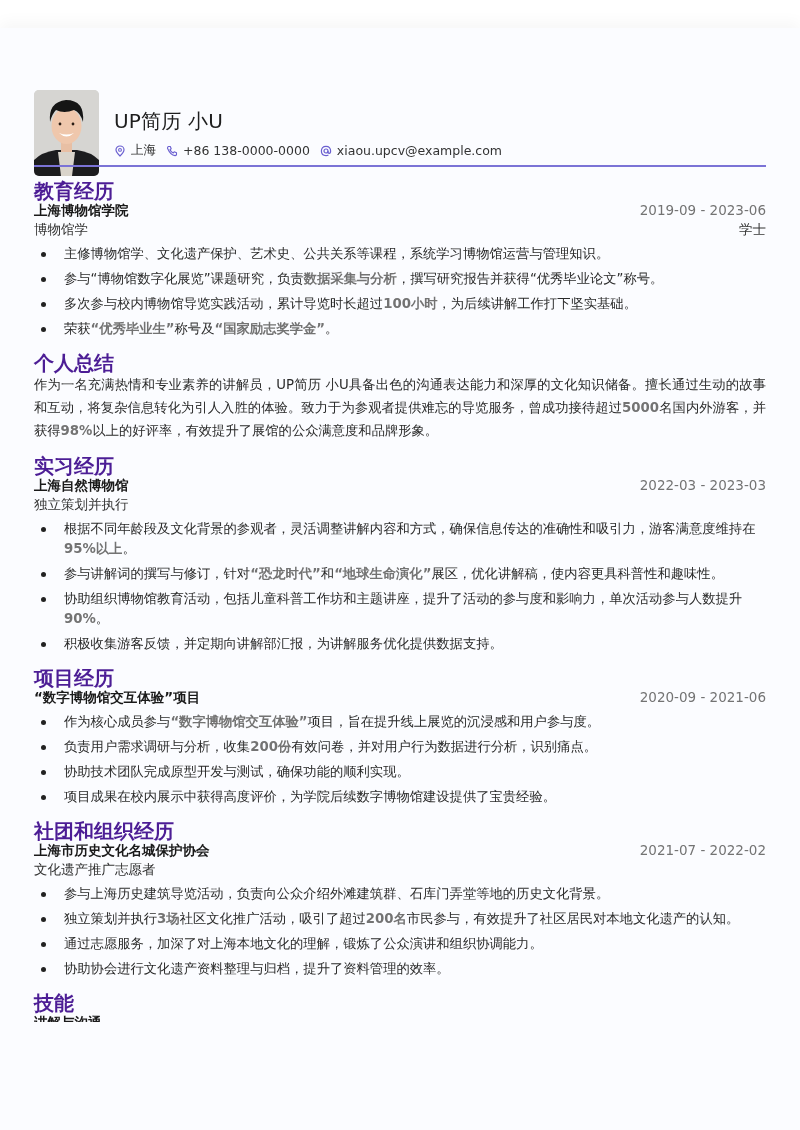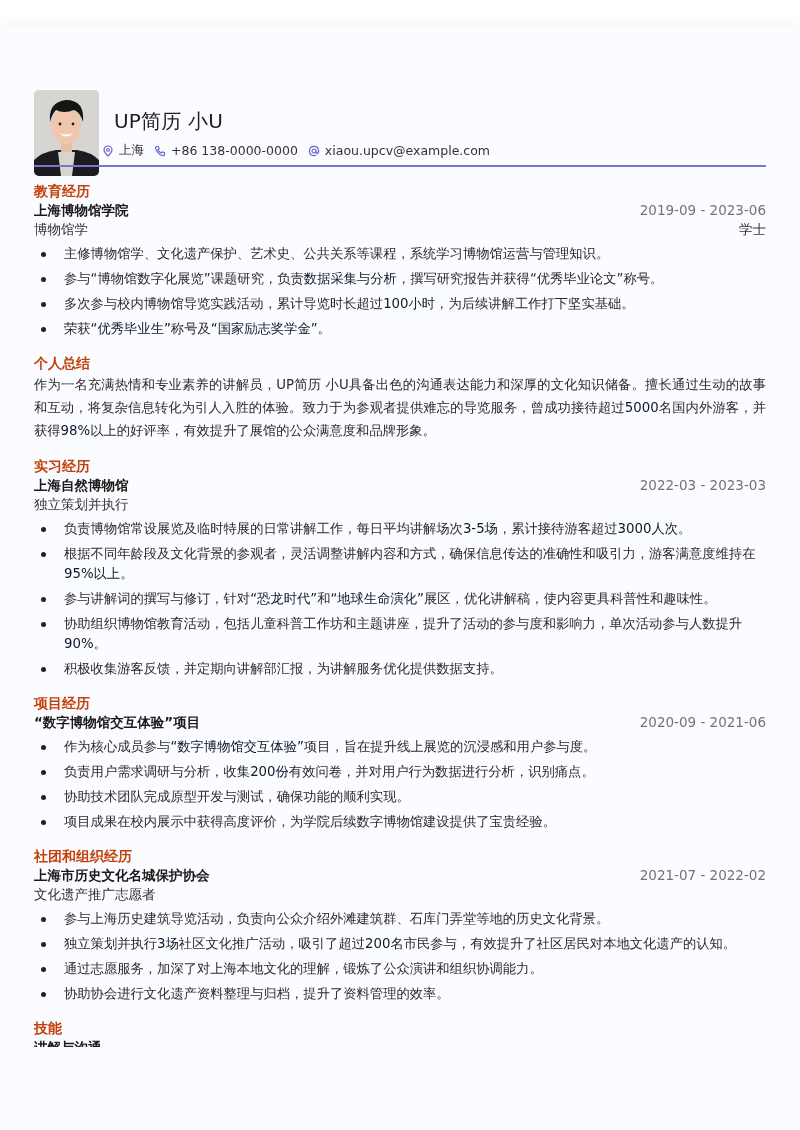--- a/index.html
+++ b/index.html
@@ -42,21 +42,21 @@
       position: absolute;
       left: 80px;
       top: 18px;
       font-size: 20px;
       font-weight: 500;
       color: #1e1e1e;
       letter-spacing: 0.2px;
     }
     .contacts {
       position: absolute;
-      left: 68px;
+      left: 80px;
       top: 52px;
       display: flex;
       align-items: center;
       font-size: 12.5px;
       color: #333333;
       white-space: nowrap;
     }
     .contact-item { display: flex; align-items: center; margin-right: 10px; }
     .contact-item .ic { width: 12px; height: 12px; margin-right: 5px; display: inline-flex; }
     .divider {
@@ -68,23 +68,23 @@
       background: #7b73d6;
     }
     .content {
       position: absolute;
       top: 181px;
       left: 34px;
       width: 732px;
     }
     .section { margin-bottom: 14px; }
     .section-title {
-      font-size: 14px;
+      font-size: 20px;
       font-weight: 700;
-      color: #c2410c;
+      color: #4c1d95;
       line-height: 20px;
     }
     .row {
       display: flex;
       justify-content: space-between;
       align-items: baseline;
       line-height: 19px;
       font-size: 13.5px;
     }
     .org { font-weight: 700; color: #1a1a1a; }
@@ -111,21 +111,21 @@
       height: 5px;
       border-radius: 50%;
       background: #222222;
     }
     .para {
       font-size: 13.3px;
       line-height: 23px;
       color: #2a2a2a;
       text-align: justify;
     }
-    b { font-weight: 400; color: #0f172a; }
+    b { font-weight: 700; color: #737373; }
     .skill-sub {
       font-size: 13.5px;
       font-weight: 700;
       color: #1a1a1a;
       line-height: 18px;
       height: 9px;
       overflow: hidden;
     }
   </style>
 </head>
@@ -208,21 +208,20 @@
     <div class="section">
       <div class="section-title">实习经历</div>
       <div class="row">
         <span class="org">上海自然博物馆</span>
         <span class="date">2022-03 - 2023-03</span>
       </div>
       <div class="row">
         <span class="sub">独立策划并执行</span>
       </div>
       <ul class="bullets">
-          <li><span>负责博物馆常设展览及临时特展的日常讲解工作，每日平均讲解场次</span><b>3-5场</b><span>，累计接待游客超过</span><b>3000人次</b><span>。</span></li>
           <li><span>根据不同年龄段及文化背景的参观者，灵活调整讲解内容和方式，确保信息传达的准确性和吸引力，游客满意度维持在</span><b>95%以上</b><span>。</span></li>
           <li><span>参与讲解词的撰写与修订，针对</span><b>“恐龙时代”</b><span>和</span><b>“地球生命演化”</b><span>展区，优化讲解稿，使内容更具科普性和趣味性。</span></li>
           <li><span>协助组织博物馆教育活动，包括儿童科普工作坊和主题讲座，提升了活动的参与度和影响力，单次活动参与人数提升</span><b>90%</b><span>。</span></li>
           <li><span>积极收集游客反馈，并定期向讲解部汇报，为讲解服务优化提供数据支持。</span></li>
         </ul>
     </div>
 
     <div class="section">
       <div class="section-title">项目经历</div>
       <div class="row">

